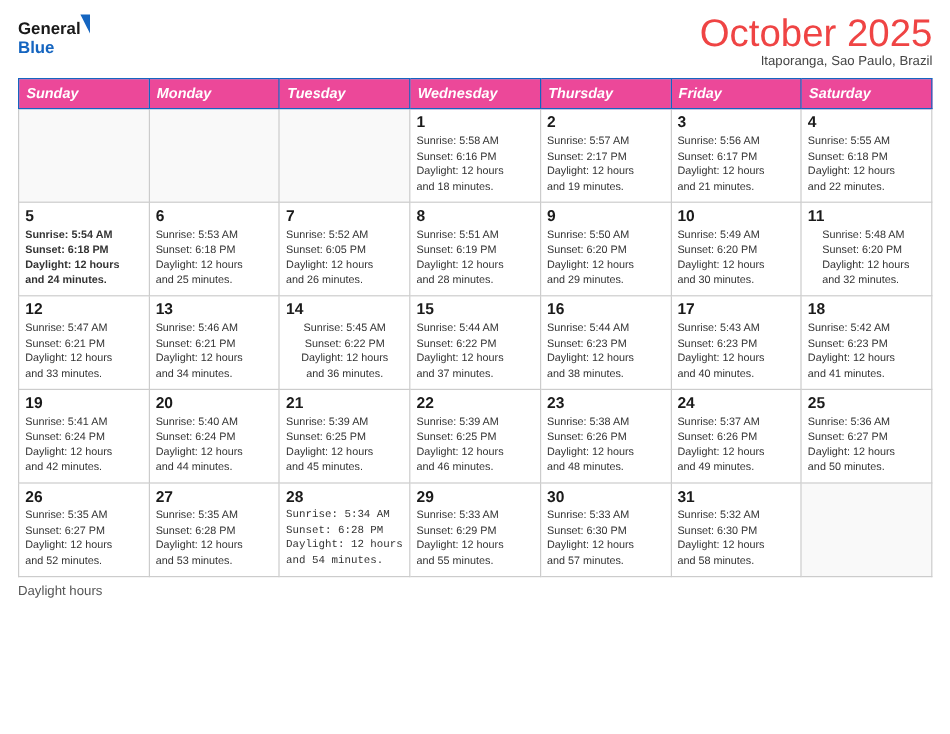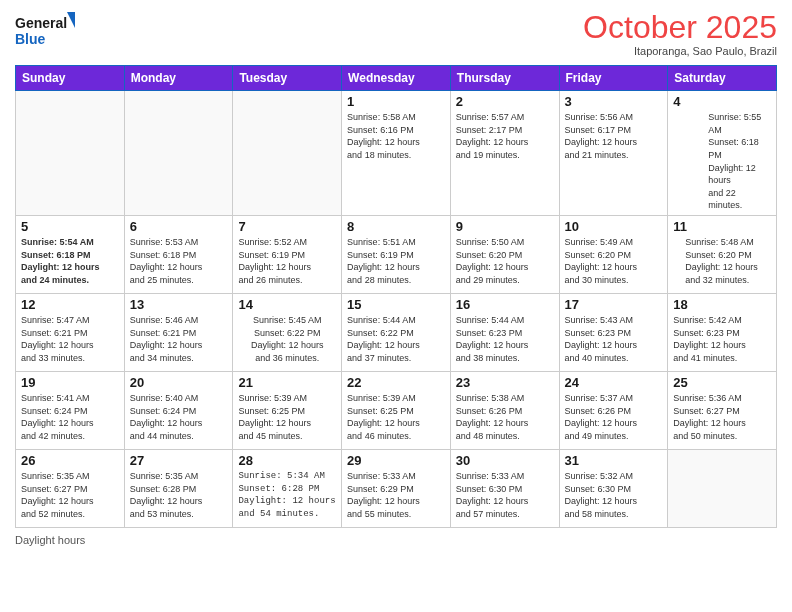--- a/index.html
+++ b/index.html
@@ -39,27 +39,28 @@
     .location {
       font-size: 11px;
       color: #444;
     }
     .calendar {
       width: 100%;
       border-collapse: collapse;
       border: 1px solid #ccc;
     }
     .calendar th {
-      background: #6d28d9;
+      background: #ec4899;
       color: #fff;
       font-size: 12px;
       font-weight: bold;
       padding: 5px 6px;
       text-align: left;
       border: 1px solid #1565c0;
+      font-style: italic;
     }
     .calendar td {
       border: 1px solid #ccc;
       vertical-align: top;
       padding: 3px 5px;
       font-size: 9.5px;
       color: #333;
       width: calc(100% / 7);
       height: 78px;
     }
@@ -135,21 +136,21 @@
           </td>
           <td>
             <span class="day-number">3</span>
             <div class="day-info" style="white-space: pre-line;">Sunrise: 5:56 AM
 Sunset: 6:17 PM
 Daylight: 12 hours
 and 21 minutes.</div>
           </td>
           <td>
             <span class="day-number">4</span>
-            <div class="day-info" style="white-space: pre-line; margin-left: 35px;">Sunrise: 5:55 AM
+            <div class="day-info" style="white-space: pre-line;">Sunrise: 5:55 AM
 Sunset: 6:18 PM
 Daylight: 12 hours
 and 22 minutes.</div>
           </td>
         </tr>
         <tr>
           <td>
             <span class="day-number">5</span>
             <div class="day-info" style="white-space: pre-line; font-weight: bold;">Sunrise: 5:54 AM
 Sunset: 6:18 PM
@@ -159,21 +160,21 @@
           <td>
             <span class="day-number">6</span>
             <div class="day-info" style="white-space: pre-line;">Sunrise: 5:53 AM
 Sunset: 6:18 PM
 Daylight: 12 hours
 and 25 minutes.</div>
           </td>
           <td>
             <span class="day-number">7</span>
             <div class="day-info" style="white-space: pre-line;">Sunrise: 5:52 AM
-Sunset: 6:19 PM
+Sunset: 6:05 PM
 Daylight: 12 hours
 and 26 minutes.</div>
           </td>
           <td>
             <span class="day-number">8</span>
             <div class="day-info" style="white-space: pre-line;">Sunrise: 5:51 AM
 Sunset: 6:19 PM
 Daylight: 12 hours
 and 28 minutes.</div>
           </td>

